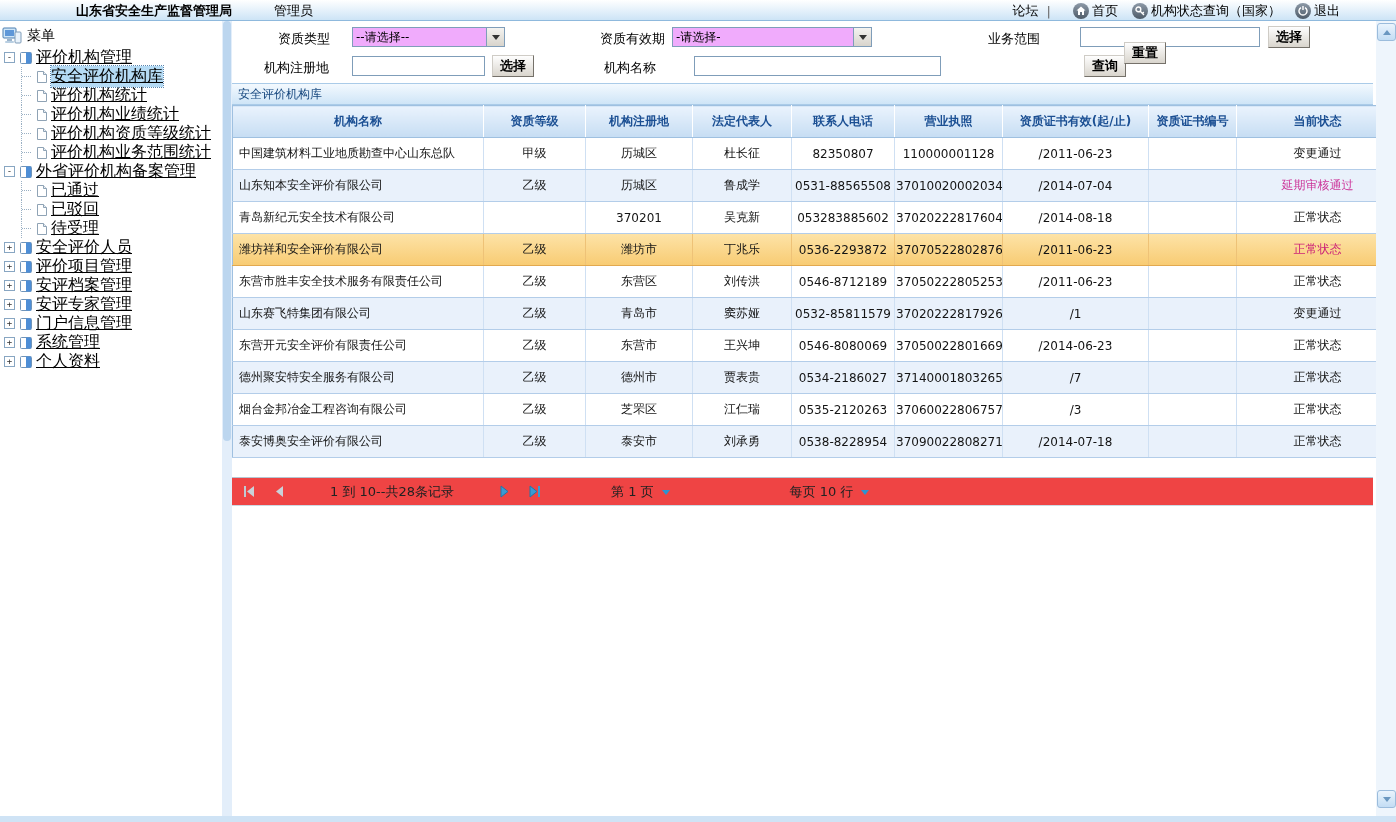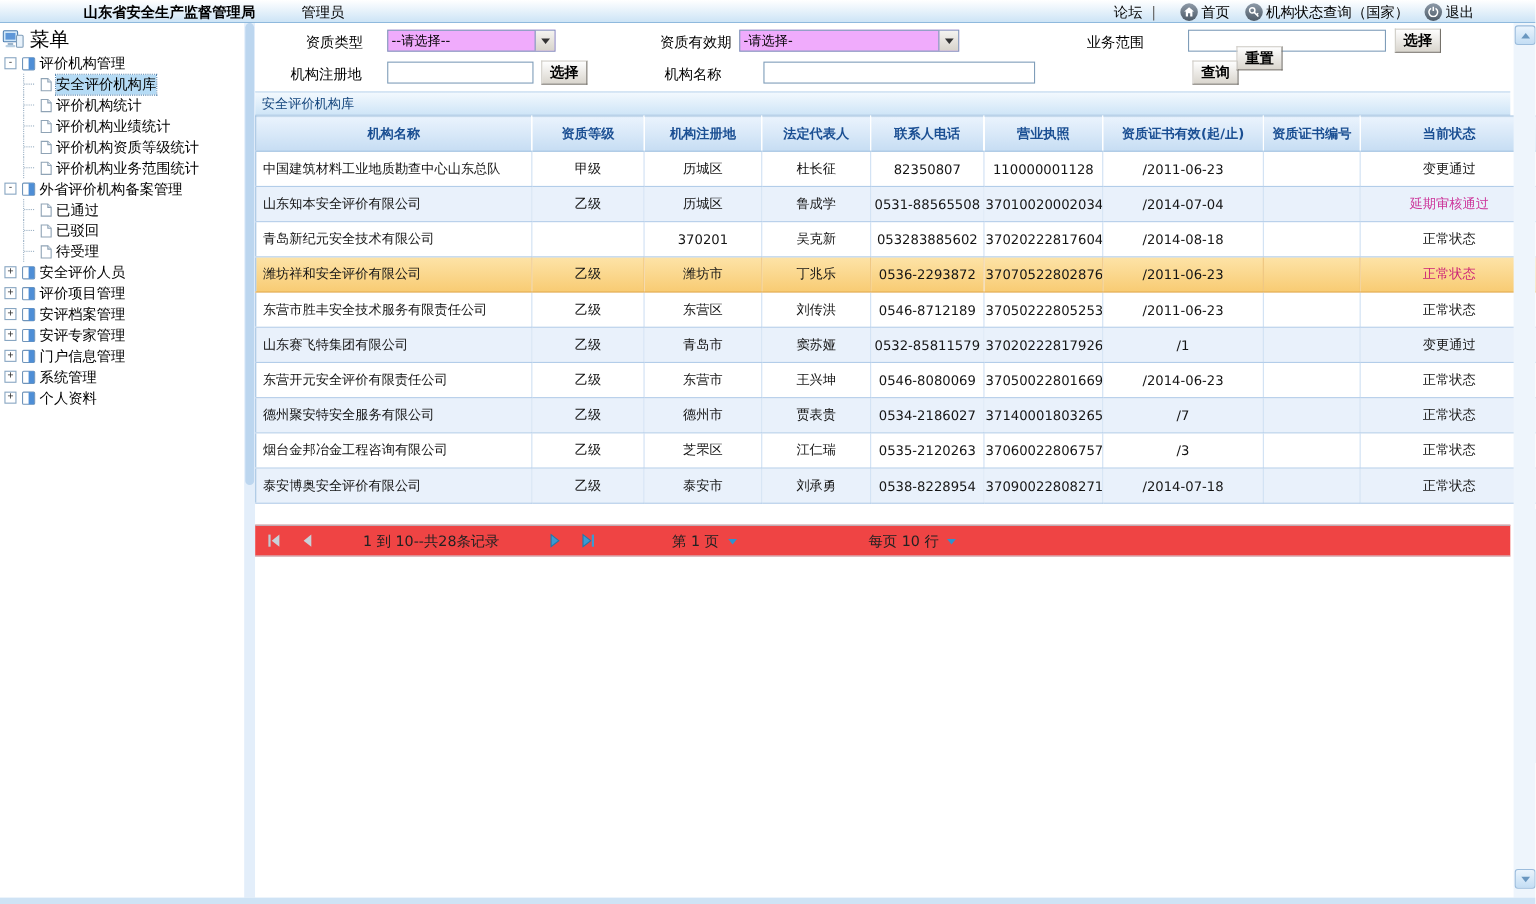--- a/index.html
+++ b/index.html
@@ -24,31 +24,31 @@
   .main{width:1144px;flex:none;background:#fff;position:relative;}
   .page-scroll{width:20px;flex:none;background:#eef5fc;position:relative;}
   .scroll-btn{position:absolute;left:1px;width:17px;height:16px;border:1px solid #9bbcdc;border-radius:3px;
               background:linear-gradient(#eaf4fd,#c3ddf4);display:flex;align-items:center;justify-content:center;cursor:pointer;}
   .scroll-btn.up{top:2px}.scroll-btn.down{bottom:2px}
   .tri-up{width:0;height:0;border:4px solid transparent;border-bottom:5px solid #6a97c0;margin-top:-4px;}
   .tri-dn{width:0;height:0;border:4px solid transparent;border-top:5px solid #6a97c0;margin-bottom:-4px;}
   .bottom-strip{position:absolute;left:0;right:0;bottom:0;height:6px;background:#cfe3f5;}
   
   .menu-head{display:flex;align-items:center;height:24px;padding-left:2px;}
-  .menu-head .mlabel{font-size:18px;margin-left:2px;}
+  .menu-head .mlabel{font-size:14px;margin-left:2px;}
   .trow{display:flex;align-items:center;height:19px;white-space:nowrap;cursor:pointer;}
   .trow.lvl0{padding-left:4px;}
   .trow.lvl1{padding-left:21px;}
   .tgl{width:11px;height:11px;border:1px solid #88a6c2;background:#fff;font-size:9px;line-height:9px;
        text-align:center;margin-right:4px;box-sizing:border-box;color:#333;flex:none;
        font-family:"DejaVu Sans Mono",monospace;}
   .guide{width:12px;height:19px;border-left:1px dotted #9ab0c4;position:relative;margin-right:2px;flex:none;}
   .guide::after{content:"";position:absolute;left:0;top:9px;width:9px;border-top:1px dotted #9ab0c4;}
   .ticon{display:inline-flex;margin-right:3px;flex:none;}
-  .tlabel{font-size:13px;}
+  .tlabel{font-size:16px;text-decoration:underline;}
   .tlabel.selected{background:#b5dbf5;outline:1px dotted #5b87b0;}
   
   .filters{height:62px;position:relative;background:#fff;}
   .flabel{position:absolute;font-size:13px;}
   .fake-select{position:absolute;height:20px;border:1px solid #7f9db9;background:#f0abfc;display:flex;
                align-items:center;box-sizing:border-box;cursor:pointer;}
   .fake-select .txt{flex:1;padding-left:3px;font-size:12px;overflow:hidden;white-space:nowrap;}
   .fake-select .dd{width:17px;align-self:stretch;background:linear-gradient(#f4f3f0,#d8d4cc);
                    border-left:1px solid #7f9db9;display:flex;align-items:center;justify-content:center;flex:none;}
   .dd-tri{width:0;height:0;border:4px solid transparent;border-top:5px solid #333;margin-top:5px;}

